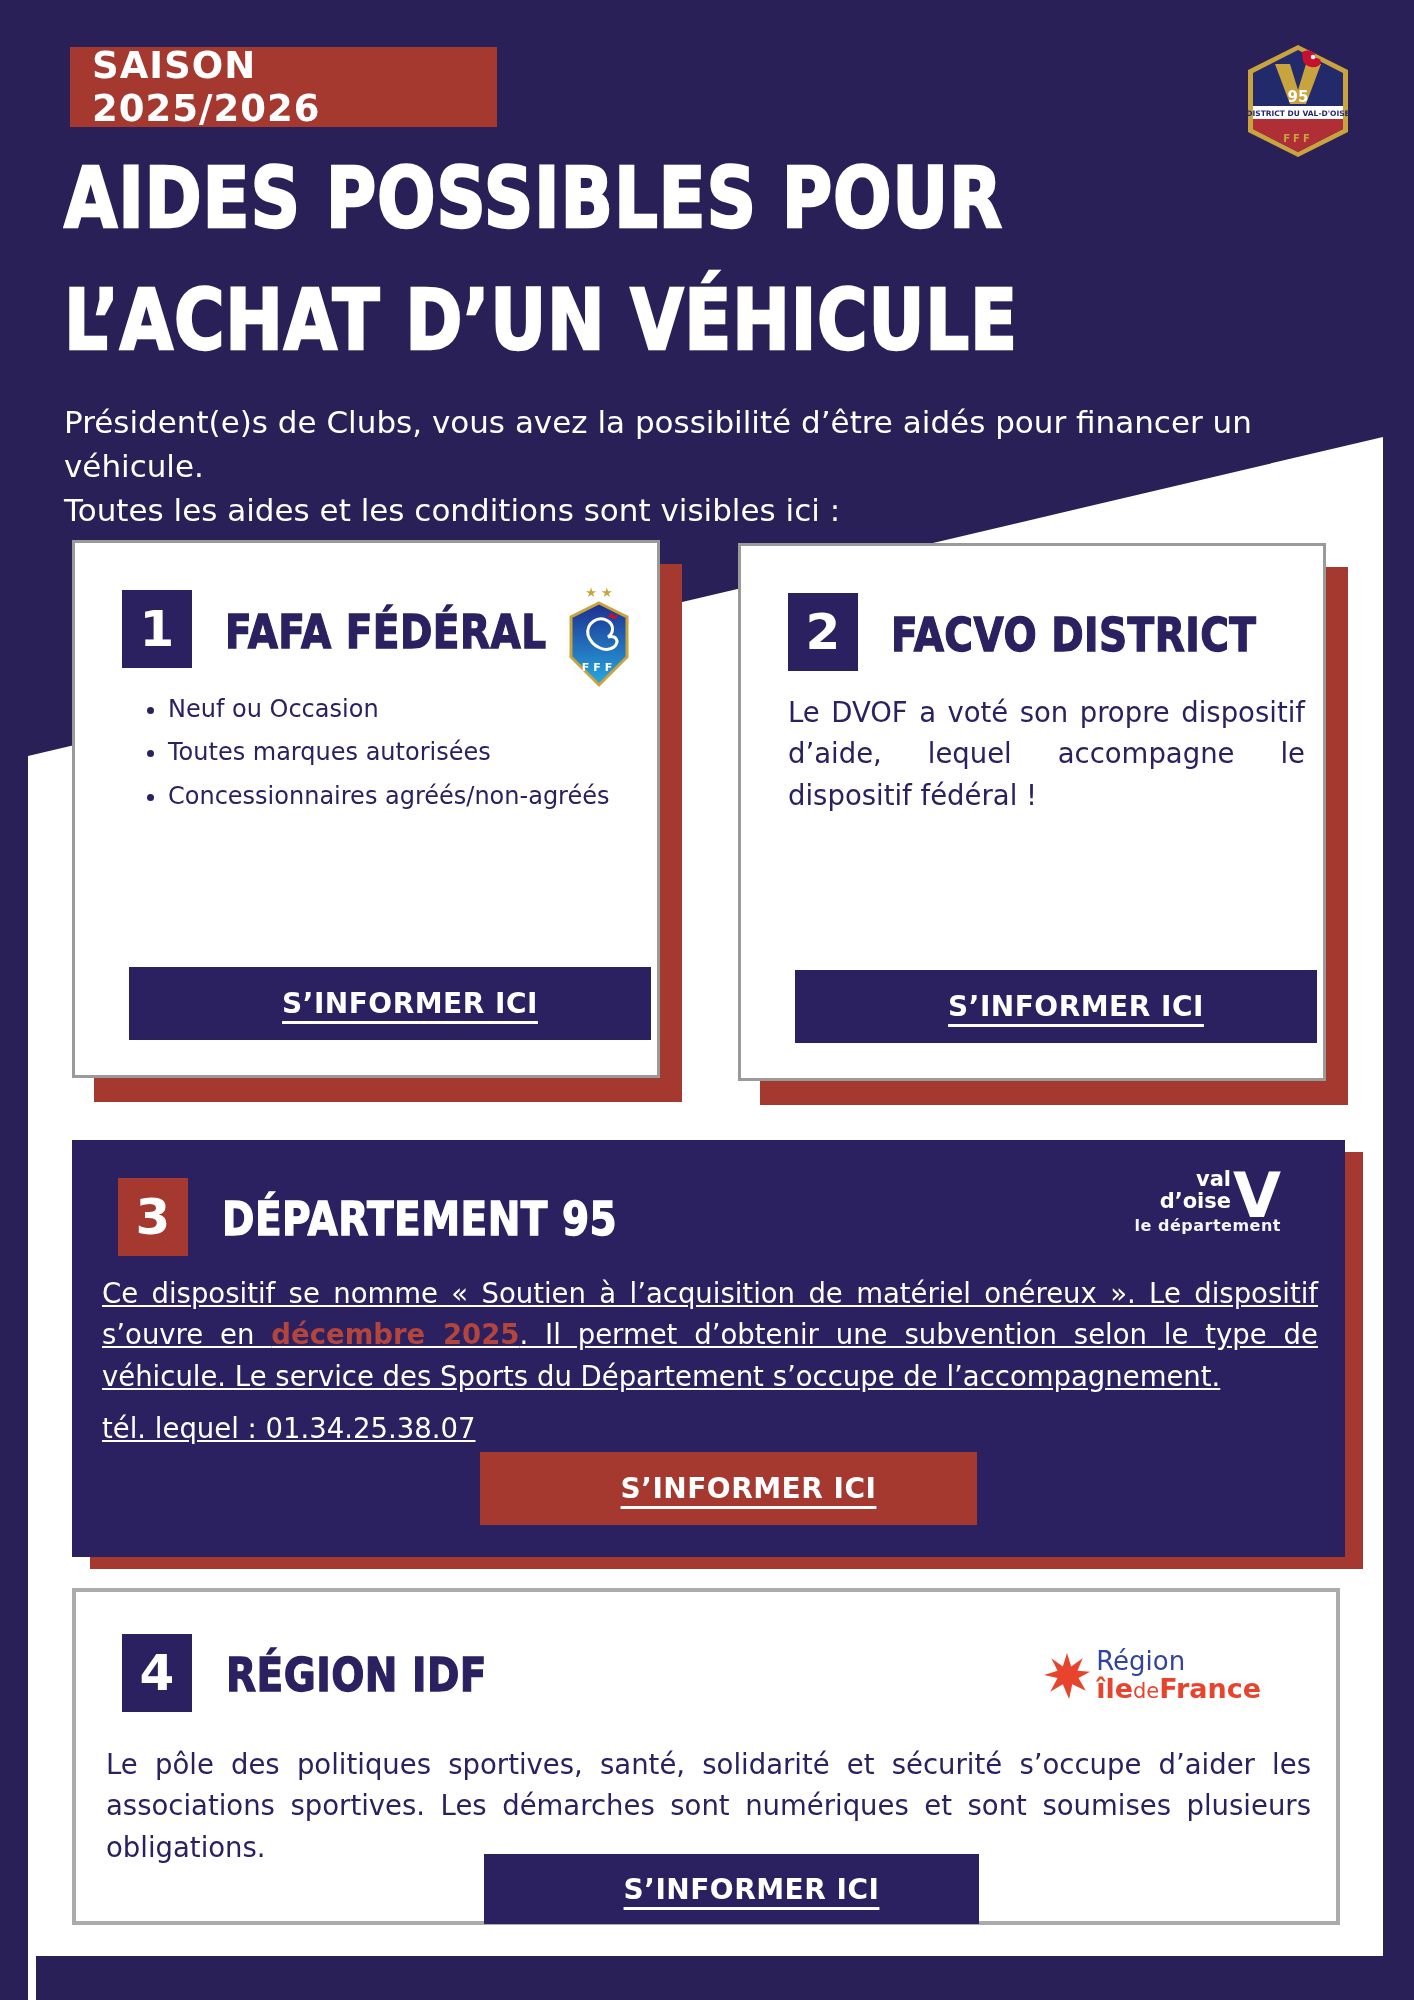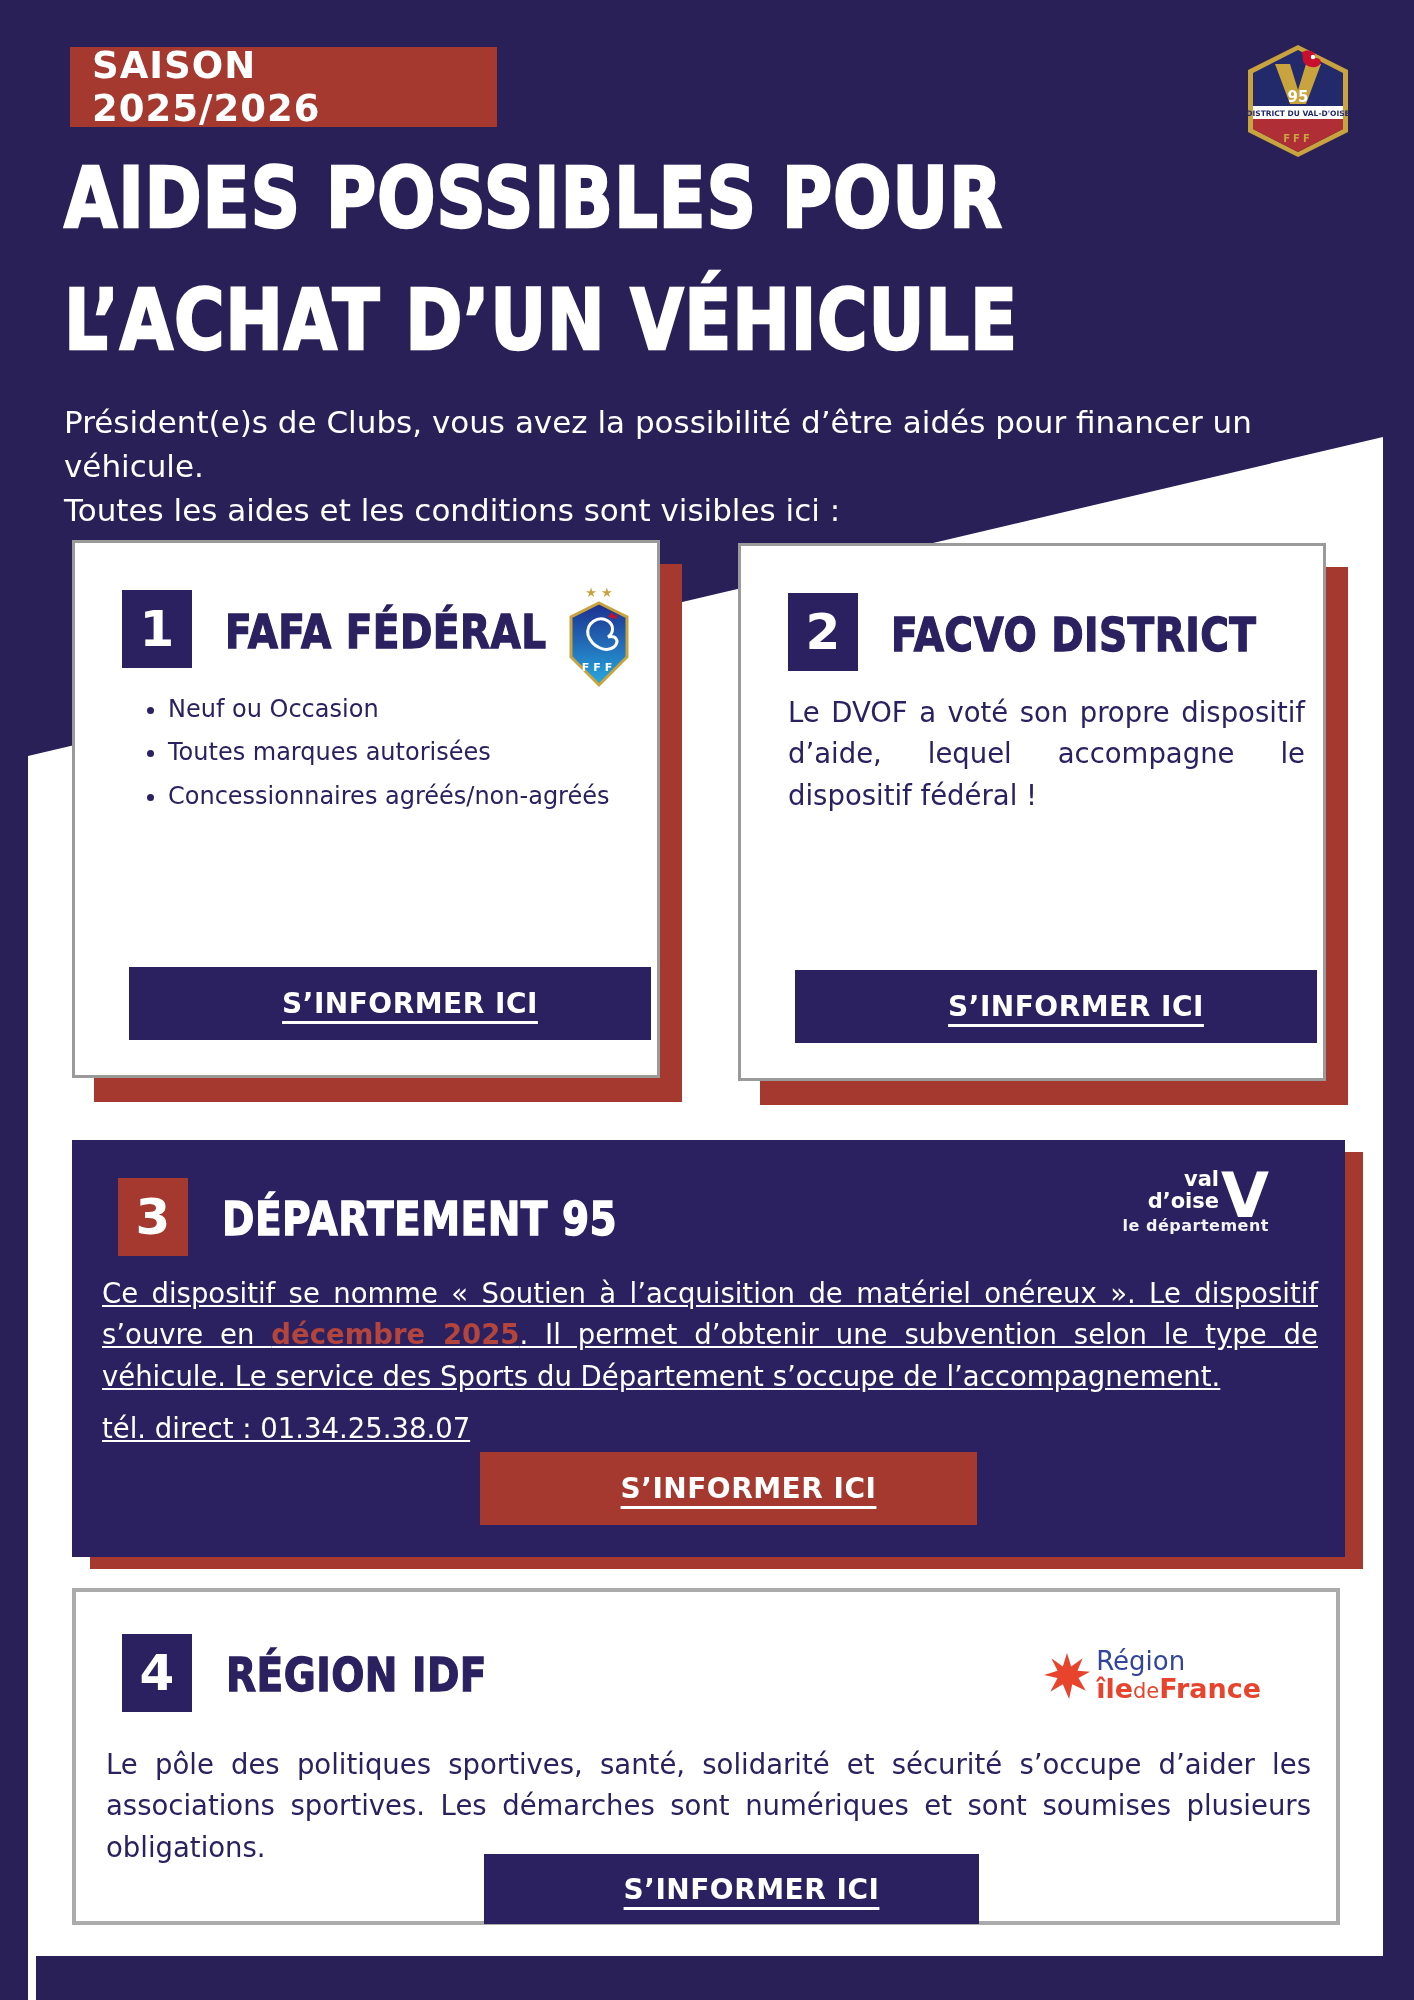--- a/index.html
+++ b/index.html
@@ -130,34 +130,34 @@
     <div class="card-title" style="top:62px;">FACVO DISTRICT</div>
     <div class="para" style="left:47px;top:146px;width:517px;">Le DVOF a voté son propre dispositif d’aide, lequel accompagne le dispositif fédéral !</div>
     <div class="btn btn-navy" style="left:54px;top:424px;width:482px;height:73px;">
       <span>S’INFORMER ICI</span>
     </div>
   </div>
 
   <div class="card-navy" style="left:72px;top:1140px;width:1273px;height:417px;">
     <div class="num num-red" style="left:46px;top:38px;">3</div>
     <div class="card-title white" style="top:52px;">DÉPARTEMENT 95</div>
-    <div class="vo-logo" style="right:76px;top:28px;">
+    <div class="vo-logo" style="right:64px;top:28px;">
       <div class="vo-top">
         <div class="vo-words">
           <span>val</span>
           <span>d’oise</span>
         </div>
         <div class="vo-v">V</div>
       </div>
       <div class="vo-sub">le département</div>
     </div>
     <div class="para white" style="left:30px;top:133px;width:1216px;">
       <span>Ce dispositif se nomme « Soutien à l’acquisition de matériel onéreux ». Le dispositif s’ouvre en </span><span class="hl">décembre 2025</span><span>. Il permet d’obtenir une subvention selon le type de véhicule. Le service des Sports du Département s’occupe de l’accompagnement.</span>
     </div>
-    <div class="para white" style="left:30px;top:268px;width:700px;text-align:left;">tél. direct : 01.34.25.38.07</div>
+    <div class="para white" style="left:30px;top:268px;width:700px;text-align:left;">tél. lequel : 01.34.25.38.07</div>
     <div class="btn btn-red" style="left:408px;top:312px;width:457px;height:73px;">
       <span>S’INFORMER ICI</span>
     </div>
   </div>
 
   <div class="card-gray" style="left:72px;top:1588px;width:1268px;height:337px;">
     <div class="num num-navy" style="left:46px;top:42px;">4</div>
     <div class="card-title" style="top:56px;">RÉGION IDF</div>
     <div class="idf-logo" style="right:75px;top:56px;">
       <svg width="46" height="46" viewBox="0 0 44 44">

